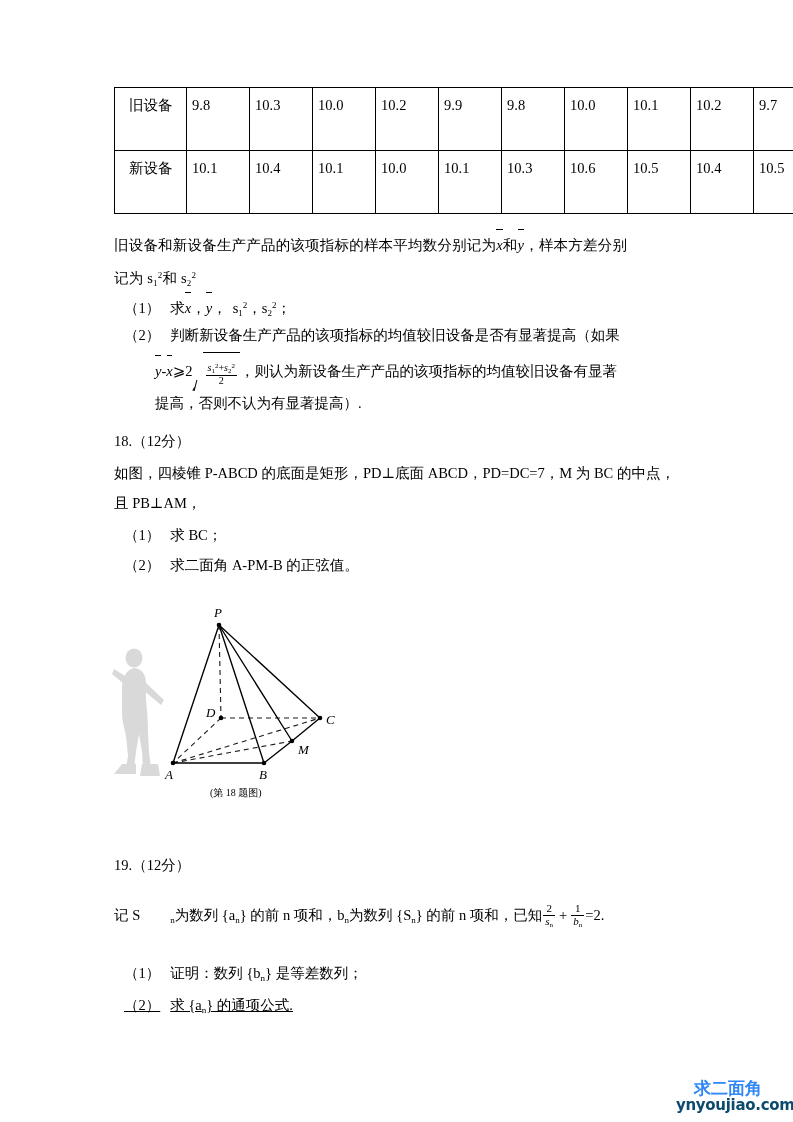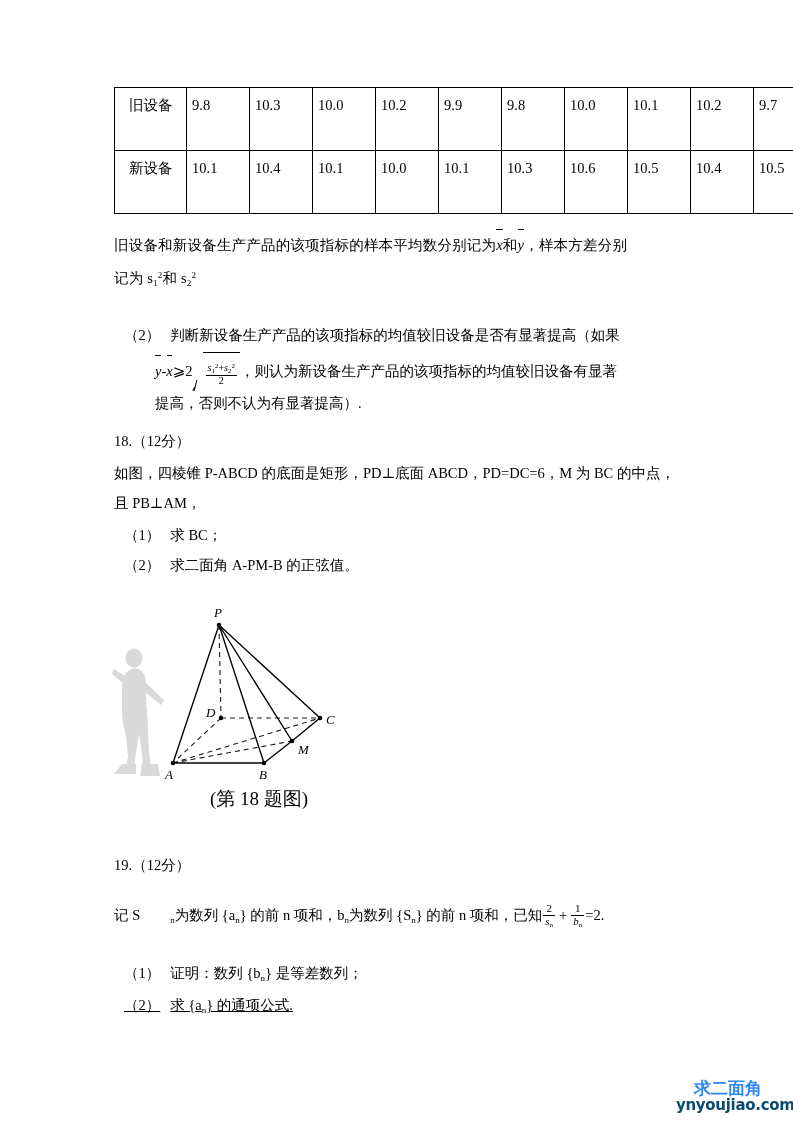--- a/index.html
+++ b/index.html
@@ -124,21 +124,21 @@
     position: absolute;
     left: 112px;
     top: 596px;
     width: 300px;
     height: 225px;
   }
   #figure-caption {
     position: absolute;
     left: 210px;
     top: 786px;
-    font-size: 19px;
+    font-size: 10px;
     white-space: nowrap;
   }
 
   
   #watermark {
     position: absolute;
     left: 676px;
     top: 1080px;
     width: 104px;
     text-align: center;
@@ -197,35 +197,38 @@
   </table>
 
   <div class="para" style="left:114px; top:230px;">
     <span>旧设备和新设备生产产品的该项指标的样本平均数分别记为</span><span class="ital ovl">x</span><span>和</span><span class="ital ovl">y</span><span>，样本方差分别</span>
   </div>
 
   <div class="para" style="left:114px; top:260px;">
     <span>记为 s</span><span class="sub">1</span><span class="sup">2</span><span>和 s</span><span class="sub">2</span><span class="sup">2</span>
   </div>
 
+  <div class="qline" style="left:124px; top:290px;">
+    <span>（1）</span><span style="display:inline-block;width:10px;"></span><span>求</span><span class="ital ovl">x</span><span>，</span><span class="ital ovl">y</span><span>，</span><span style="display:inline-block;width:6px;"></span><span>s</span><span class="sub">1</span><span class="sup">2</span><span>，</span><span>s</span><span class="sub">2</span><span class="sup">2</span><span>；</span>
+  </div>
 
   <div class="qline" style="left:124px; top:320px;">
     <span>（2）</span><span style="display:inline-block;width:10px;"></span><span>判断新设备生产产品的该项指标的均值较旧设备是否有显著提高（如果</span>
   </div>
 
   <div class="qline" style="left:155px; top:352px;">
     <span class="ital ovl">y</span><span>-</span><span class="ital ovl">x</span><span style="font-size:15px;">⩾</span><span>2</span><span class="radical"><span class="rbody"><span class="frac" style="vertical-align:-0.2em;"><span class="num"><span class="ital">s</span><span style="font-size:7px;vertical-align:-2px;">1</span><span style="font-size:7px;vertical-align:3px;">2</span><span>+</span><span class="ital">s</span><span style="font-size:7px;vertical-align:-2px;">2</span><span style="font-size:7px;vertical-align:3px;">2</span></span><span class="den">2</span></span></span></span><span>，则认为新设备生产产品的该项指标的均值较旧设备有显著</span>
   </div>
 
   <div class="qline" style="left:155px; top:388px;">
     <span>提高，否则不认为有显著提高）.</span>
   </div>
 
   <div class="qline" style="left:114px; top:426px;">18.（12分）</div>
-  <div class="qline" style="left:114px; top:458px;">如图，四棱锥 P-ABCD 的底面是矩形，PD⊥底面 ABCD，PD=DC=6，M 为 BC 的中点，</div>
+  <div class="qline" style="left:114px; top:458px;">如图，四棱锥 P-ABCD 的底面是矩形，PD⊥底面 ABCD，PD=DC=7，M 为 BC 的中点，</div>
   <div class="qline" style="left:114px; top:488px;">且 PB⊥AM，</div>
 
   <div class="qline" style="left:124px; top:520px;">
     <span>（1）</span><span style="display:inline-block;width:10px;"></span><span>求 BC；</span>
   </div>
   <div class="qline" style="left:124px; top:550px;">
     <span>（2）</span><span style="display:inline-block;width:10px;"></span><span>求二面角 A-PM-B 的正弦值。</span>
   </div>
 
   <div id="figure-box">

